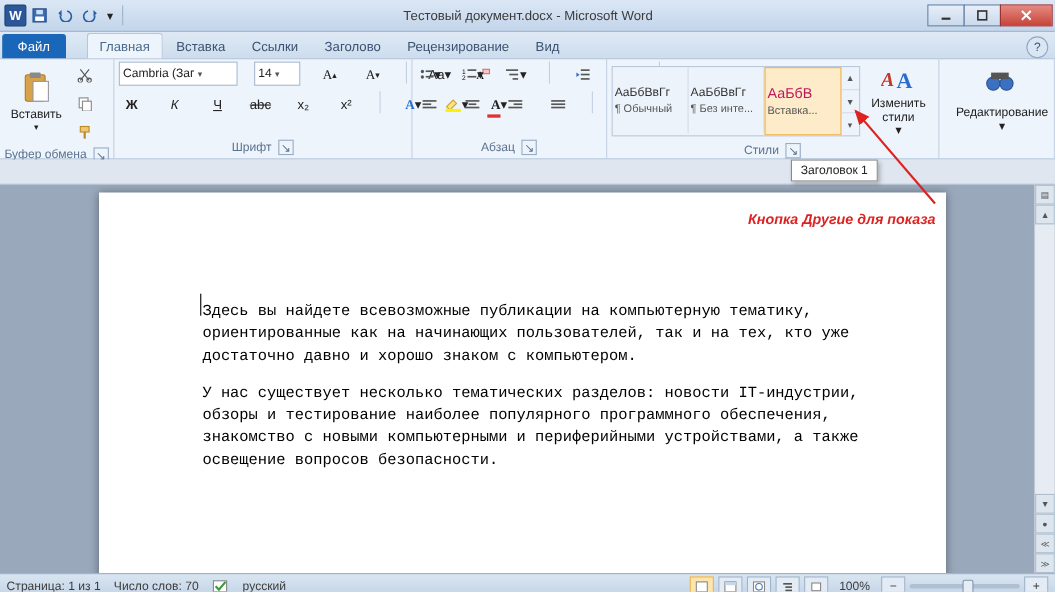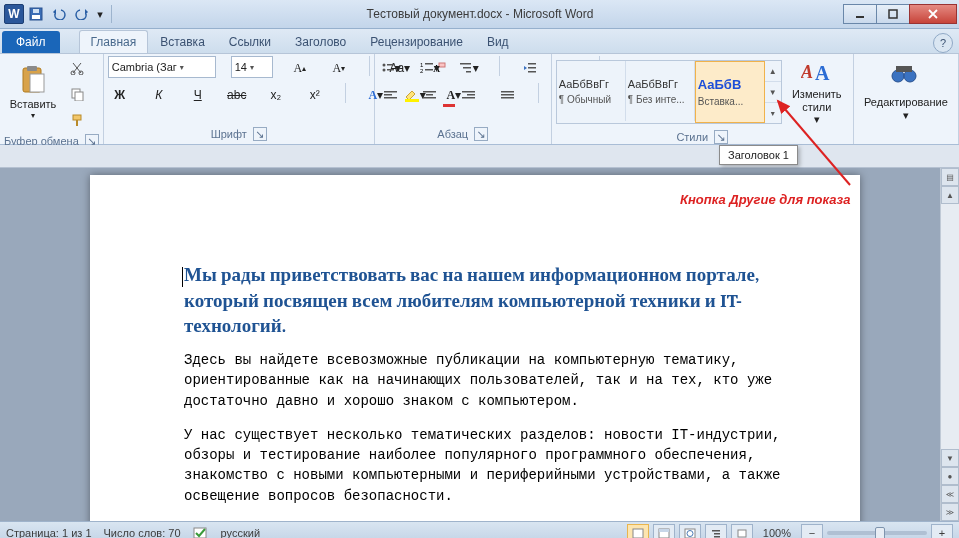--- a/index.html
+++ b/index.html
@@ -30,21 +30,21 @@
 .rowstack{display:flex;flex-direction:column;gap:2px}
 .smrow{display:flex;gap:15px;align-items:flex-start}
 .smrow .sm{width:22px;height:22px;display:flex;align-items:center;justify-content:center;border:1px solid transparent;border-radius:2px;font-size:12px}
 .combo{height:20px;border:1px solid #a7b9cf;background:#fff;display:flex;align-items:center;padding:0 3px;font-size:11px}
 .combo .dd{margin-left:3px;font-size:8px;color:#555}
 
 .stylegal{display:flex;border:1px solid #b9c8db;background:#edf3fa}
 .styleitem{width:64px;height:56px;border-right:1px solid #d2ddeb;display:flex;flex-direction:column;justify-content:center;padding:2px}
 .styleitem.sel{border:1px solid #f0b24b;background:#fdebc9}
 .styleitem .prev{font-size:11px;color:#333}
-.styleitem.sel .prev{color:#1d4ed8;font-weight:bold}
+.styleitem.sel .prev{color:#be185d;font-weight:normal}
 .styleitem .name{font-size:10px;color:#555;margin-top:4px}
 .stylectl{width:16px;display:flex;flex-direction:column}
 .stylectl span{flex:1;border-bottom:1px solid #d2ddeb;display:flex;align-items:center;justify-content:center;font-size:8px;color:#555}
 .stylectl span:last-child{border-bottom:none}
 
 .rulerbar{height:22px;background:#dfe6ef;border-bottom:1px solid #b5c1d1;position:relative}
 
 .tooltip{position:absolute;left:719px;top:145px;border:1px solid #8b8b8b;background:#fff;padding:3px 8px;font-size:11px;z-index:5;box-shadow:2px 2px 4px rgba(0,0,0,0.25)}
 
 .workspace{position:relative;height:353px;background:#99a8bb;overflow:hidden}
@@ -352,21 +352,21 @@
         <span>Изменить стили</span>▾
       </div>
     </div>
     <div class="label">
         <span>Стили</span>
         <span class="dlg">↘</span>
       </div>
   </div>
 
   <div class="group" style="flex:1">
-    <div class="body" style="justify-content:center">
+    <div class="body" style="justify-content:flex-end">
       <div class="bigbtn" style="width:80px">
         <div class="ico">
             <svg width="28" height="24">
               <circle cx="8" cy="14" r="6" fill="#3a72c1" stroke="#2a5290"></circle>
               <circle cx="20" cy="14" r="6" fill="#3a72c1" stroke="#2a5290"></circle>
               <rect x="6" y="4" width="16" height="6" fill="#555"></rect>
             </svg>
           </div>
         <span>Редактирование</span>▾
       </div>
@@ -386,21 +386,21 @@
       </marker>
     </defs>
   <line x1="180" y1="90" x2="108" y2="6" stroke="#d22" stroke-width="2" marker-end="url(#ah)"></line>
 </svg>
 <div class="anno" style="left:680px;top:192px">
   <div>Кнопка Другие для показа</div>
 </div>
 
 <div class="workspace">
   <div class="page">
-    <div class="h1"><span class="cursor"></span><span>Мы рады приветствовать вас на нашем информационном портале, который посвящен всем любителям компьютерной техники и IT-технологий.</span></div>
+    <div class="h1"><span class="cursor"></span></div>
     <div class="p">Здесь вы найдете всевозможные публикации на компьютерную тематику, ориентированные как на начинающих пользователей, так и на тех, кто уже достаточно давно и хорошо знаком с компьютером.</div>
     <div class="p">У нас существует несколько тематических разделов: новости IT-индустрии, обзоры и тестирование наиболее популярного программного обеспечения, знакомство с новыми компьютерными и периферийными устройствами, а также освещение вопросов безопасности.</div>
   </div>
   <div class="rsb">
     <div class="btn">▤</div>
     <div class="btn">▲</div>
     <div class="track"></div>
     <div class="btn">▼</div>
     <div class="btn">●</div>
     <div class="btn">≪</div>

